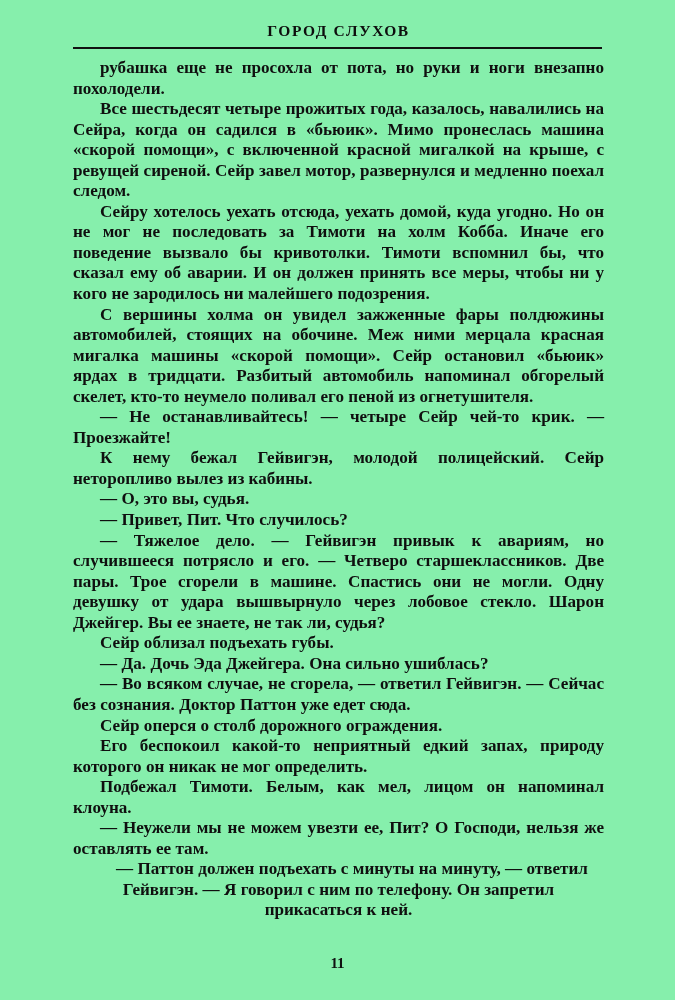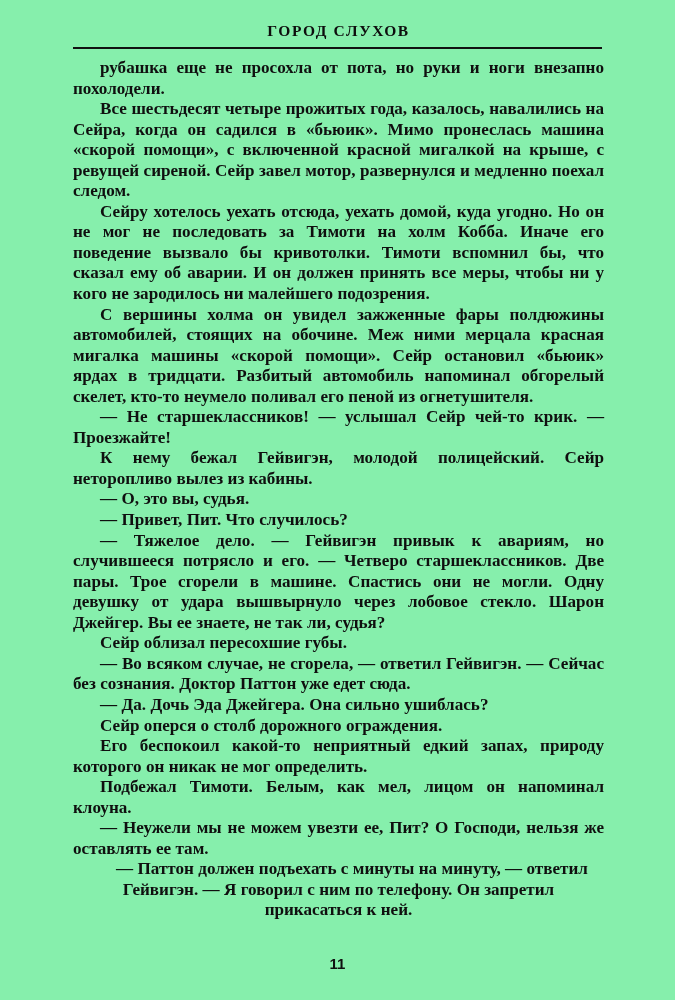--- a/index.html
+++ b/index.html
@@ -62,45 +62,45 @@
   }
   .folio {
     position: absolute;
     left: 0;
     top: 955px;
     width: 675px;
     text-align: center;
     font-size: 15px;
     font-weight: 700;
     color: #101010;
-    font-family: Liberation Sans, sans-serif;
+    font-family: Liberation Serif, serif;
   }
 </style>
 </head>
 <body>
 
 <div class="page">
 
   <div class="running-head">ГОРОД СЛУХОВ</div>
 
   <div class="head-rule"></div>
 
   <div class="textblock">
       <p class="para">рубашка еще не просохла от пота, но руки и ноги внезапно похолодели.</p>
       <p class="para">Все шестьдесят четыре прожитых года, казалось, навалились на Сейра, когда он садился в «бьюик». Мимо пронеслась машина «скорой помощи», с включенной красной мигалкой на крыше, с ревущей сиреной. Сейр завел мотор, развернулся и медленно поехал следом.</p>
       <p class="para">Сейру хотелось уехать отсюда, уехать домой, куда угодно. Но он не мог не последовать за Тимоти на холм Кобба. Иначе его поведение вызвало бы кривотолки. Тимоти вспомнил бы, что сказал ему об аварии. И он должен принять все меры, чтобы ни у кого не зародилось ни малейшего подозрения.</p>
       <p class="para">С вершины холма он увидел зажженные фары полдюжины автомобилей, стоящих на обочине. Меж ними мерцала красная мигалка машины «скорой помощи». Сейр остановил «бьюик» ярдах в тридцати. Разбитый автомобиль напоминал обгорелый скелет, кто-то неумело поливал его пеной из огнетушителя.</p>
-      <p class="para">— Не старшеклассников! — услышал Сейр чей-то крик. — Проезжайте!</p>
+      <p class="para">— Не останавливайтесь! — четыре Сейр чей-то крик. — Проезжайте!</p>
       <p class="para">К нему бежал Гейвигэн, молодой полицейский. Сейр неторопливо вылез из кабины.</p>
       <p class="para">— О, это вы, судья.</p>
       <p class="para">— Привет, Пит. Что случилось?</p>
       <p class="para">— Тяжелое дело. — Гейвигэн привык к авариям, но случившееся потрясло и его. — Четверо старшеклассников. Две пары. Трое сгорели в машине. Спастись они не могли. Одну девушку от удара вышвырнуло через лобовое стекло. Шарон Джейгер. Вы ее знаете, не так ли, судья?</p>
-      <p class="para">Сейр облизал пересохшие губы.</p>
+      <p class="para">Сейр облизал подъехать губы.</p>
+      <p class="para">— Да. Дочь Эда Джейгера. Она сильно ушиблась?</p>
       <p class="para">— Во всяком случае, не сгорела, — ответил Гейвигэн. — Сейчас без сознания. Доктор Паттон уже едет сюда.</p>
-      <p class="para">— Да. Дочь Эда Джейгера. Она сильно ушиблась?</p>
       <p class="para">Сейр оперся о столб дорожного ограждения.</p>
       <p class="para">Его беспокоил какой-то неприятный едкий запах, природу которого он никак не мог определить.</p>
       <p class="para">Подбежал Тимоти. Белым, как мел, лицом он напоминал клоуна.</p>
       <p class="para">— Неужели мы не можем увезти ее, Пит? О Господи, нельзя же оставлять ее там.</p>
       <p class="para">— Паттон должен подъехать с минуты на минуту, — ответил Гейвигэн. — Я говорил с ним по телефону. Он запретил прикасаться к ней.</p>
     </div>
 
   <div class="folio">11</div>
 
 </div>

